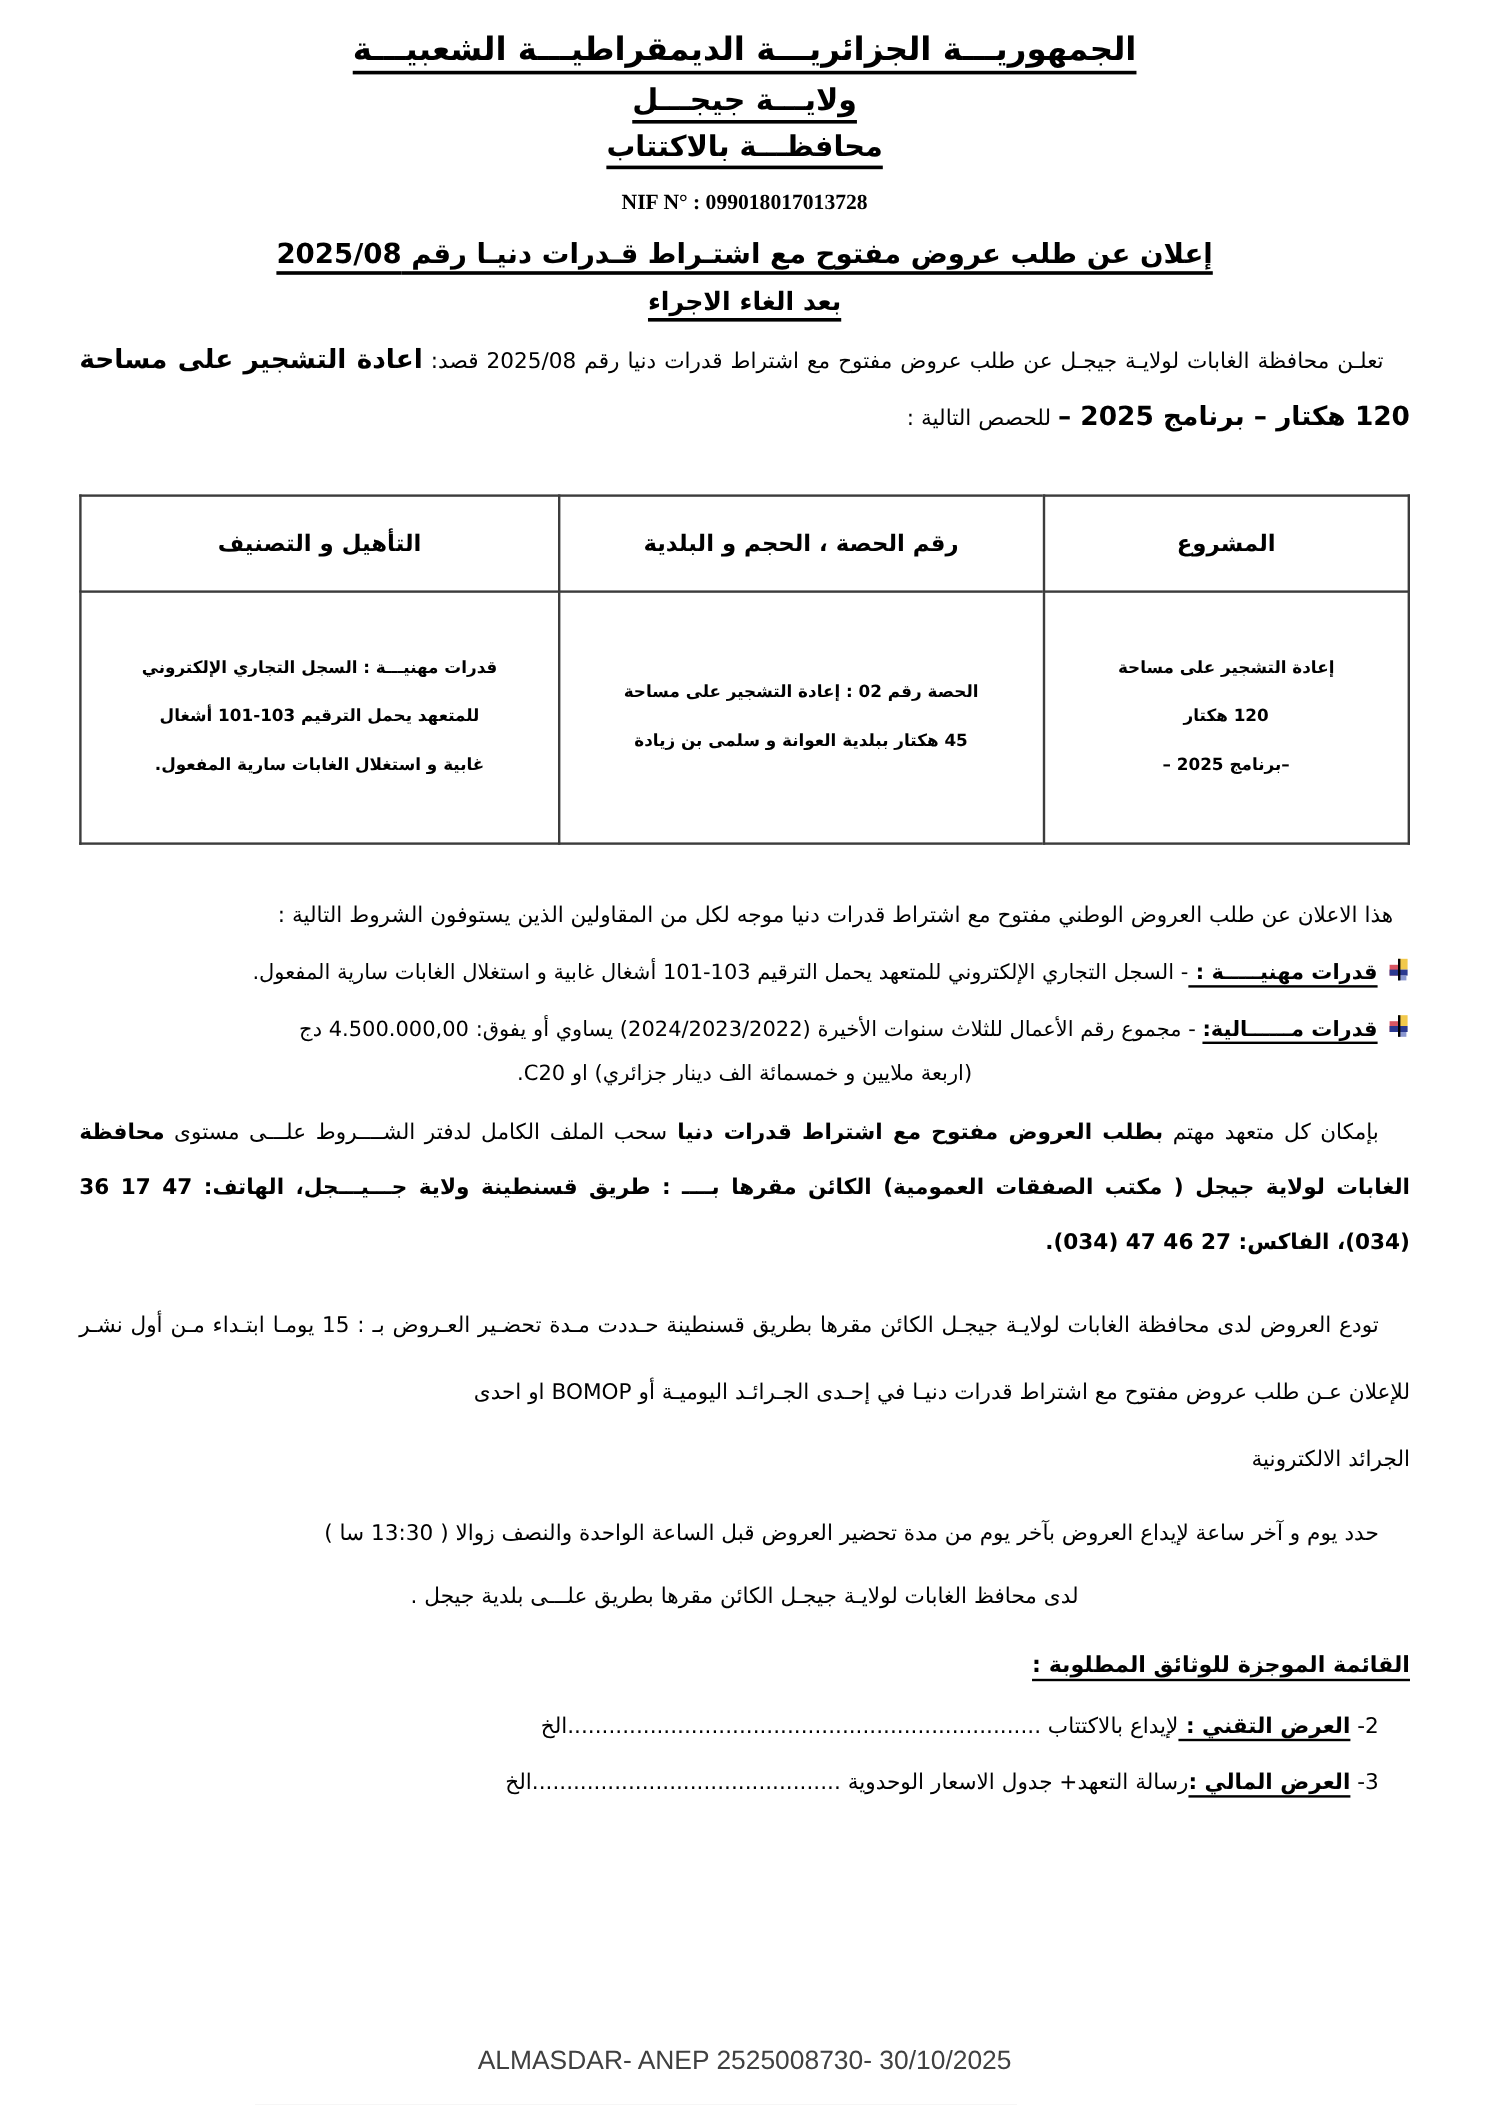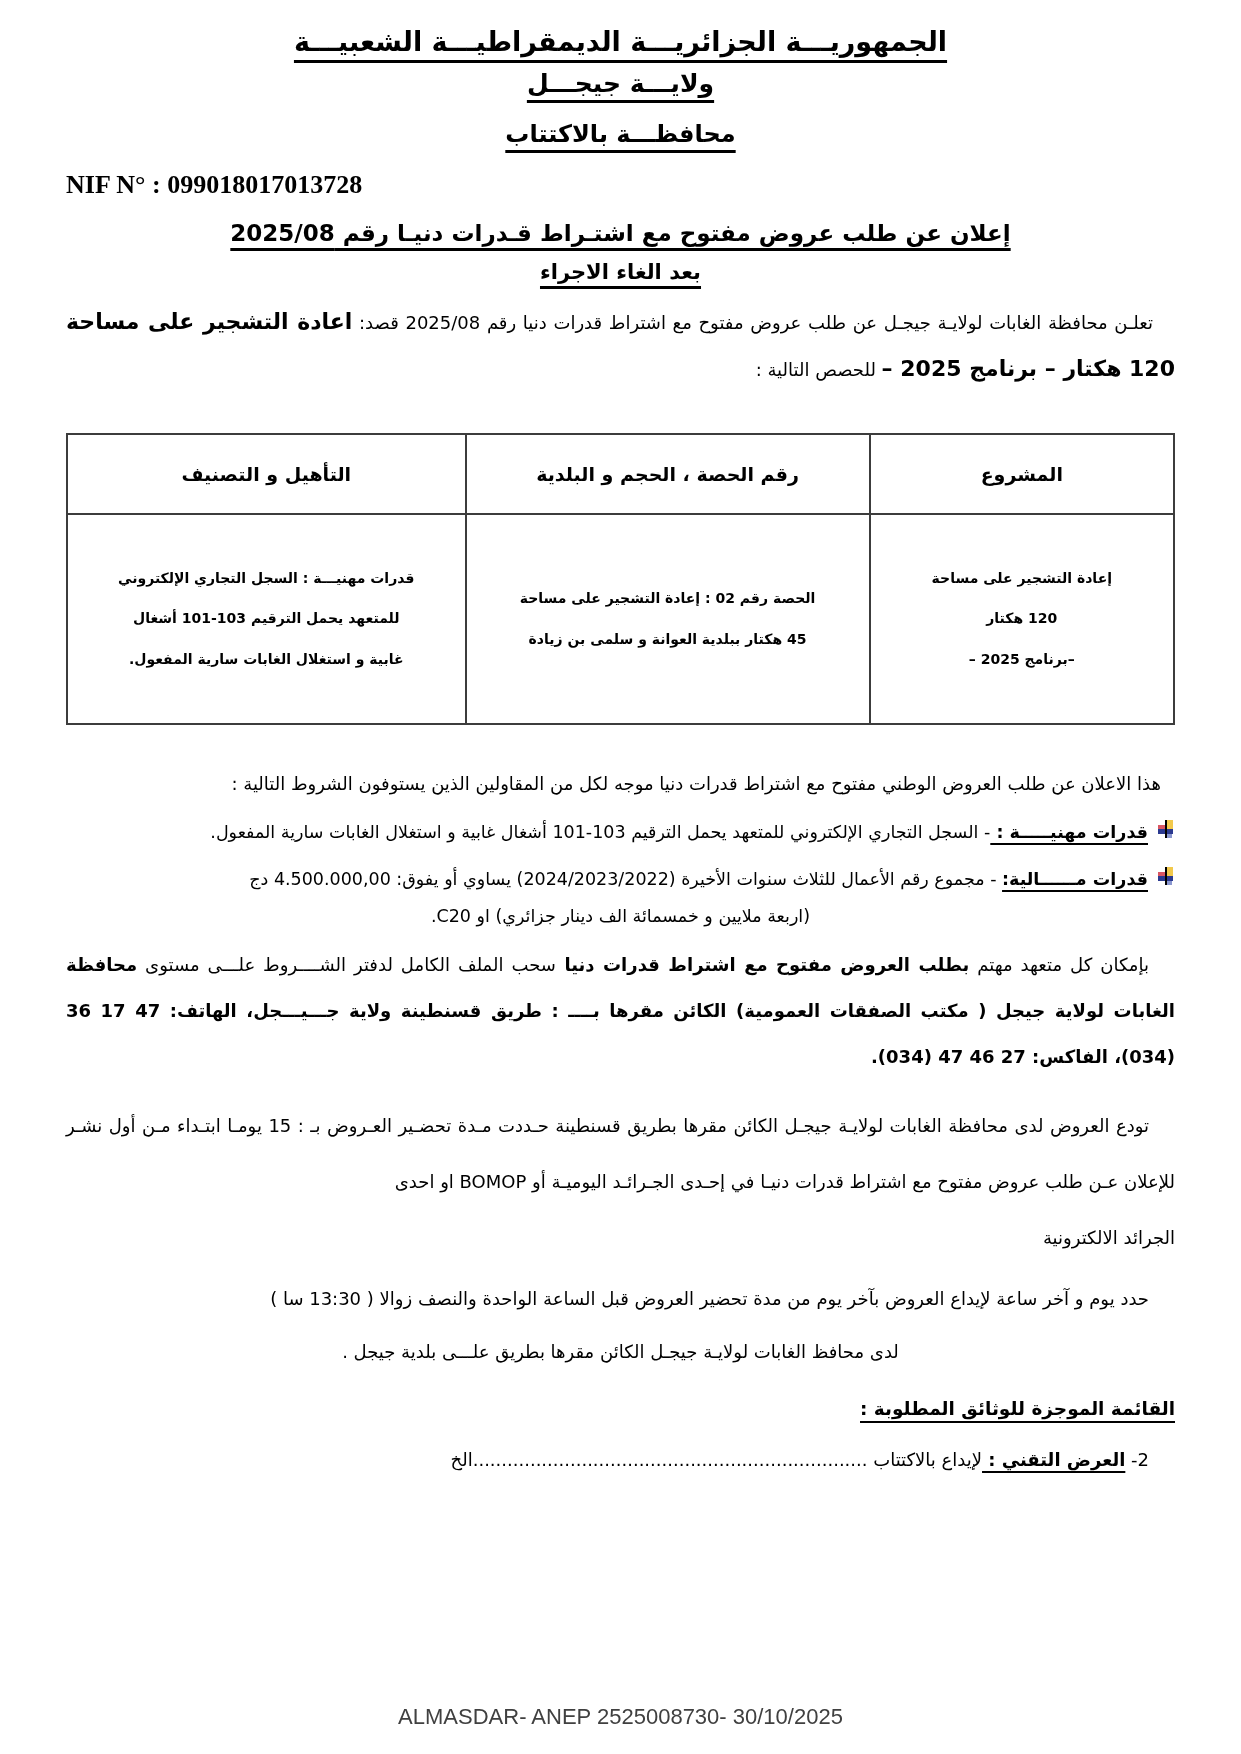--- a/index.html
+++ b/index.html
@@ -5,23 +5,23 @@
   html,body{margin:0;padding:0;background:#e8e8e8;}
   .page{
     width:1241px;height:1754px;background:#ffffff;color:#000;
     direction:rtl;position:relative;box-sizing:border-box;
     padding:26px 66px 0 66px;margin:0 auto;overflow:hidden;
     font-family:"DejaVu Sans","Liberation Sans",sans-serif;
   }
   
   .hdr{text-align:center;font-weight:bold;}
   .hdr-l1{font-size:27px;text-decoration:underline;text-decoration-thickness:2.5px;text-underline-offset:9px;margin-bottom:12px;}
-  .hdr-l2{font-size:25px;text-decoration:underline;text-decoration-thickness:2.5px;text-underline-offset:8px;margin-bottom:22px;}
+  .hdr-l2{font-size:25px;text-decoration:underline;text-decoration-thickness:2.5px;text-underline-offset:8px;margin-bottom:10px;}
   .hdr-l3{font-size:24px;text-decoration:underline;text-decoration-thickness:2.5px;text-underline-offset:8px;}
-  .nif{direction:ltr;text-align:left;font-family:"Liberation Serif",serif;font-weight:bold;font-size:26px;margin-top:22px;}
+  .nif{direction:ltr;text-align:center;font-family:"Liberation Serif",serif;font-weight:bold;font-size:18px;margin-top:22px;}
   .title-main{text-align:center;font-weight:bold;font-size:23px;text-decoration:underline;text-decoration-thickness:2.5px;text-underline-offset:7px;margin-top:20px;}
   .title-sub{text-align:center;font-weight:bold;font-size:21px;text-decoration:underline;text-decoration-thickness:2.5px;text-underline-offset:7px;margin-top:14px;}
   
   .intro{font-size:18px;line-height:2.15;text-align:justify;margin-top:14px;text-indent:22px;}
   .intro .hl{font-size:22px;font-weight:bold;}
   
   table.lots{width:100%;border-collapse:collapse;margin-top:40px;}
   table.lots th,table.lots td{border:2px solid #3c3c3c;font-weight:bold;text-align:center;vertical-align:middle;}
   table.lots th{font-size:19px;height:76px;}
   table.lots td{font-size:14px;height:196px;padding:6px 8px;}
@@ -135,16 +135,17 @@
   <div class="deposit-tail">الجرائد الالكترونية</div>
 
   <p class="deadline">حدد يوم و آخر ساعة لإيداع العروض بآخر يوم من مدة تحضير العروض قبل الساعة الواحدة والنصف زوالا ( 13:30 سا )</p>
   <div class="deadline2">لدى محافظ الغابات لولايـة جيجـل الكائن مقرها بطريق علـــى  بلدية جيجل .</div>
 
   <div class="docs-h">القائمة الموجزة للوثائق المطلوبة : </div>
 
 
   <div class="doc-item"><span>2- </span><span class="dlabel">العرض التقني : </span><span>لإيداع بالاكتتاب </span><span class="dots">.....................................................................</span><span>الخ</span></div>
 
+  <div class="doc-item"><span>3- </span><span class="dlabel">العرض المالي :</span><span>رسالة التعهد+ جدول الاسعار الوحدوية </span><span class="dots">.............................................</span><span>الخ</span></div>
 
   <div class="footer">ALMASDAR- ANEP 2525008730- 30/10/2025</div>
 
 </div>
 
 </body></html>

